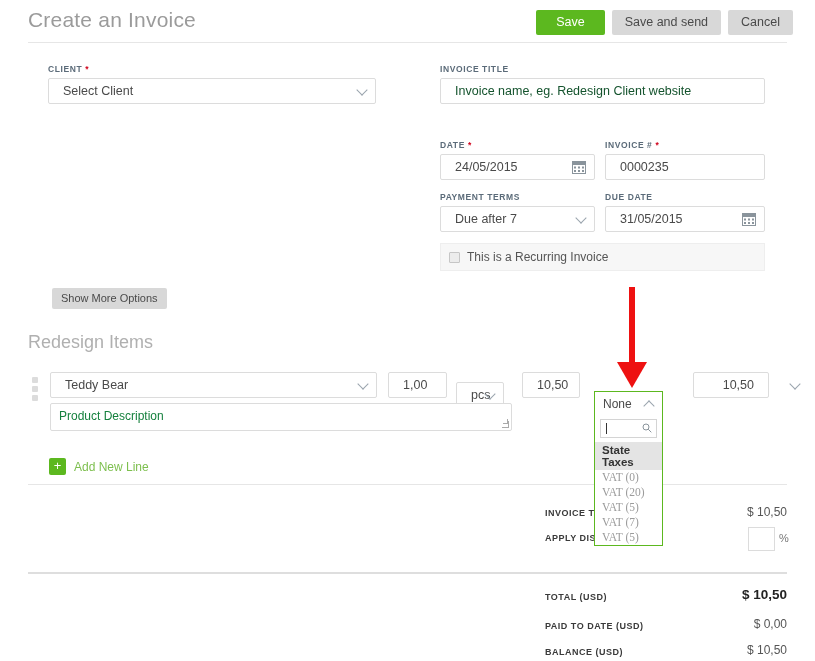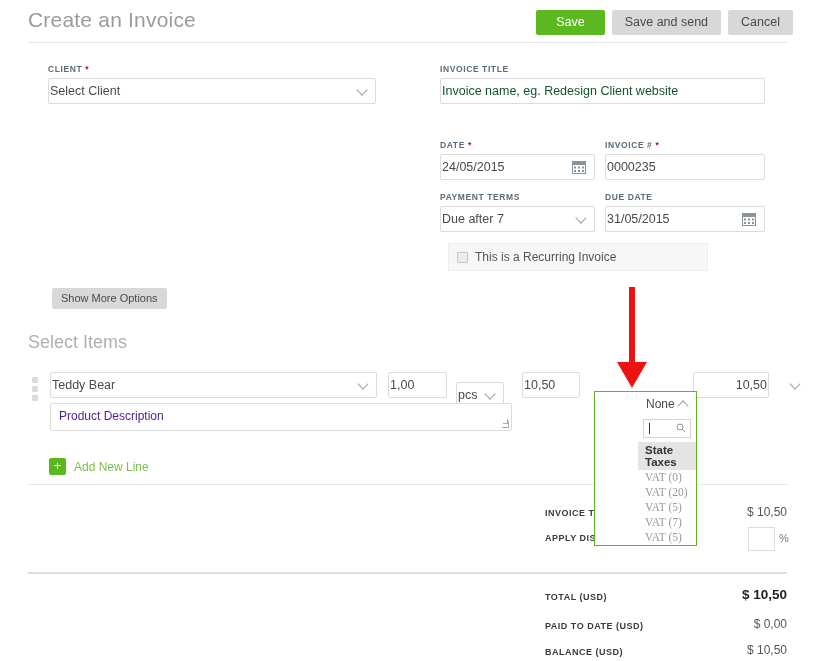--- a/index.html
+++ b/index.html
@@ -43,21 +43,21 @@
   .fld-label {
     font-size: 8.5px; font-weight: 700; color: #5b6b79;
     letter-spacing: .6px; text-transform: uppercase;
     margin-bottom: 4px; white-space: nowrap;
   }
   .req { color: #d0021b; }
   .input-box {
     border: 1px solid #dcdcdc; background: #fff;
     height: 26px; border-radius: 2px;
     display: flex; align-items: center;
-    padding: 0 1px; font-size: 12.5px; color: #4a4a4a;
+    padding: 0 14px; font-size: 12.5px; color: #4a4a4a;
     position: relative;
   }
   .input-box.placeholder { color: #14532d; }
   .chev {
     position: absolute; right: 9px; top: 50%;
     width: 8px; height: 8px; margin-top: -5px;
     border-right: 1.4px solid #9aa4ad; border-bottom: 1.4px solid #9aa4ad;
     transform: rotate(45deg);
   }
   .chev.up { transform: rotate(-135deg); margin-top: -2px; }
@@ -68,24 +68,24 @@
   .client-group { position: absolute; left: 48px; top: 64px; width: 328px; }
 
   
   .title-group { position: absolute; left: 440px; top: 64px; width: 325px; }
   .date-group   { position: absolute; left: 440px; top: 140px; width: 155px; }
   .invnum-group { position: absolute; left: 605px; top: 140px; width: 160px; }
   .terms-group  { position: absolute; left: 440px; top: 192px; width: 155px; }
   .due-group    { position: absolute; left: 605px; top: 192px; width: 160px; }
 
   .recurring-bar {
-    position: absolute; left: 440px; top: 243px; width: 260px; height: 28px;
+    position: absolute; left: 440px; top: 243px; width: 325px; height: 28px;
     background: #f7f7f7; border: 1px solid #eeeeee;
     display: flex; align-items: center; padding-left: 8px;
-    font-size: 12px; color: #555; margin-left: 8px;
+    font-size: 12px; color: #555;
   }
   .checkbox {
     width: 11px; height: 11px; border: 1px solid #c6c6c6; background: #ececec;
     margin-right: 7px; border-radius: 1px;
   }
 
   .show-more {
     position: absolute; left: 52px; top: 288px;
     background: #d8d8d8; color: #4a4a4a; border: none;
     font-size: 11px; padding: 4px 9px 5px; border-radius: 2px;
@@ -120,38 +120,38 @@
   .cell-item   { position: absolute; left: 22px; top: 9px; width: 327px; }
   .cell-desc   { position: absolute; left: 22px; top: 40px; width: 462px; }
   .cell-qty    { position: absolute; left: 360px; top: 9px; width: 59px; }
   .cell-unit   { position: absolute; left: 428px; top: 19px; width: 48px; }
   .cell-cost   { position: absolute; left: 494px; top: 9px; width: 58px; }
   .cell-total  { position: absolute; left: 665px; top: 9px; width: 76px; }
   .cell-total-chev { position: absolute; left: 755px; top: 9px; width: 22px; height: 26px; }
 
   .desc-box {
     border: 1px solid #dcdcdc; height: 28px; background: #fff;
-    font-size: 12px; color: #4c1d95; padding: 5px 8px; position: relative;
+    font-size: 12px; color: #15803d; padding: 5px 8px; position: relative;
     border-radius: 2px;
   }
   .resize-grip {
     position: absolute; right: 2px; bottom: 2px; width: 7px; height: 7px;
     border-bottom: 1px solid #aaa; border-right: 1px solid #aaa;
     transform: skewX(-0deg);
   }
   .resize-grip::after {
     content: ""; position: absolute; right: 0px; bottom: 3px;
     width: 4px; height: 4px; border-bottom: 1px solid #aaa; border-right: 1px solid #aaa;
   }
   .num-right { justify-content: flex-end; }
 
   
   .tax-select {
-    position: absolute; left: 594px; top: 391px; width: 103px;
-    border: 1px solid #5cb81f; background: #fff; z-index: 40; padding-left: 43px;
+    position: absolute; left: 594px; top: 391px; width: 69px;
+    border: 1px solid #5cb81f; background: #fff; z-index: 40;
   }
   .tax-head {
     height: 24px; display: flex; align-items: center; padding: 0 8px;
     font-size: 12px; color: #4a4a4a; position: relative;
   }
   .tax-search-wrap { padding: 3px 5px 4px; }
   .tax-search {
     border: 1px solid #d4d4d4; height: 19px; position: relative;
     display: flex; align-items: center; padding-left: 5px;
     font-size: 11px; color: #4a4a4a; background: #fff;
@@ -297,21 +297,21 @@
   </div>
 </div>
 
 <div class="recurring-bar">
   <span class="checkbox"></span>
   <span>This is a Recurring Invoice</span>
 </div>
 
 <button class="show-more">Show More Options</button>
 
-<div class="section-title">Select Items</div>
+<div class="section-title">Redesign Items</div>
 
 <div class="items-table">
 
   <div class="row">
     <div class="drag-handle">
       <div class="drag-dot"></div>
         <div class="drag-dot"></div>
         <div class="drag-dot"></div>
     </div>
 

